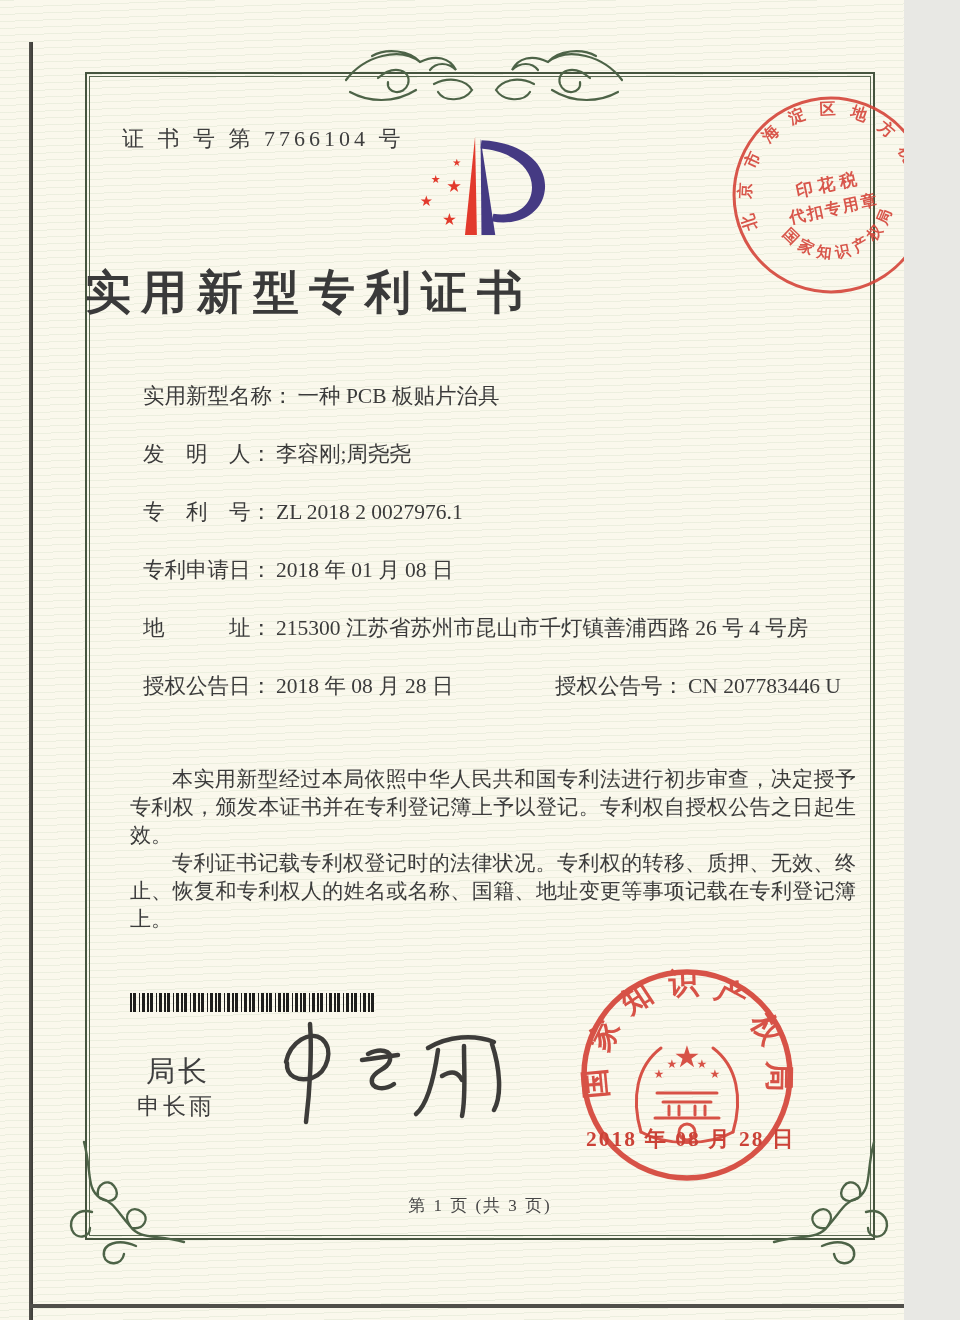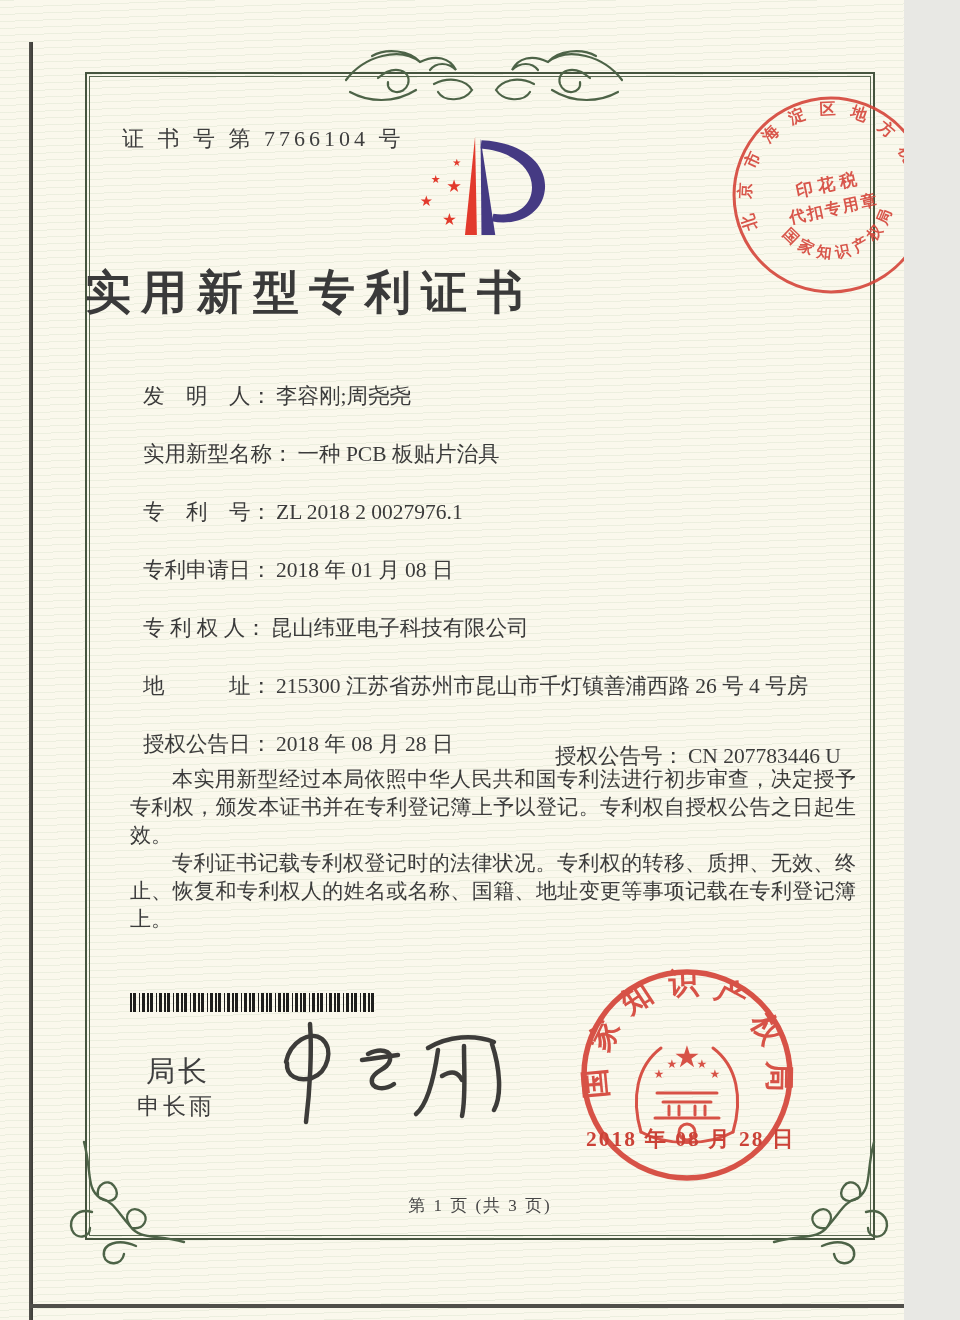--- a/index.html
+++ b/index.html
@@ -27,21 +27,21 @@
 
   .cert-no { left:122px; top:124px; font-size:22px; letter-spacing:4px; color:#3e3e3e; }
   .logo { left:386px; top:126px; width:202px; height:126px; }
   .title { left:85px; top:262px; width:790px; text-align:left; font-size:46px; font-weight:700; letter-spacing:10px; color:#3a3a3a; }
 
   .tax-stamp { left:728px; top:92px; width:206px; height:206px; transform:rotate(-12deg); opacity:.9; }
 
   .fields { left:143px; top:384px; width:714px; font-size:21.5px; line-height:24px; }
   .frow { margin-bottom:34px; position:relative; white-space:nowrap; }
   .fvalue { margin-left:4px; }
-  .grant-no-group { position:absolute; left:412px; top:12px; }
+  .grant-no-group { position:absolute; left:412px; top:0; }
 
   .body { left:130px; top:765px; width:726px; font-size:21px; line-height:28px; text-align:justify; color:#3c3c3c; }
   .body p { text-indent:2em; }
 
   .barcode { left:130px; top:993px; width:244px; height:19px;
     background:repeating-linear-gradient(90deg,
       #1e1e1c 0 2px, transparent 2px 3px,
       #1e1e1c 3px 6px, transparent 6px 9px,
       #1e1e1c 9px 10px, transparent 10px 12px,
       #1e1e1c 12px 15px, transparent 15px 17px);
@@ -136,33 +136,30 @@
       <textPath href="#taxArcBot" startOffset="2" textLength="136" lengthAdjust="spacing">国家知识产权局</textPath>
     </text>
     <text class="sealtxt" x="102" y="97" font-size="17" text-anchor="middle" letter-spacing="5">印花税</text>
     <text class="sealtxt" x="102" y="121" font-size="16" text-anchor="middle" letter-spacing="2">代扣专用章</text>
   </svg>
 
   <div class="abs title">实用新型专利证书</div>
 
   <div class="abs fields">
     <div class="frow">
+      <span class="flabel">实用新型名称：</span><span class="fvalue">一种 PCB 板贴片治具</span>
+    </div>
+    <div class="frow">
       <span class="flabel">发　明　人：</span><span class="fvalue">李容刚;周尧尧</span>
     </div>
     <div class="frow">
-      <span class="flabel">实用新型名称：</span><span class="fvalue">一种 PCB 板贴片治具</span>
-    </div>
-    <div class="frow">
       <span class="flabel">专　利　号：</span><span class="fvalue">ZL 2018 2 0027976.1</span>
     </div>
     <div class="frow">
       <span class="flabel">专利申请日：</span><span class="fvalue">2018 年 01 月 08 日</span>
-    </div>
-    <div class="frow">
-      <span class="flabel">专 利 权 人：</span><span class="fvalue">昆山纬亚电子科技有限公司</span>
     </div>
     <div class="frow">
       <span class="flabel">地　　　址：</span><span class="fvalue">215300 江苏省苏州市昆山市千灯镇善浦西路 26 号 4 号房</span>
     </div>
     <div class="frow">
       <span class="flabel">授权公告日：</span><span class="fvalue">2018 年 08 月 28 日</span>
       <span class="grant-no-group">
         <span class="flabel">授权公告号：</span><span class="fvalue">CN 207783446 U</span>
       </span>
     </div>

